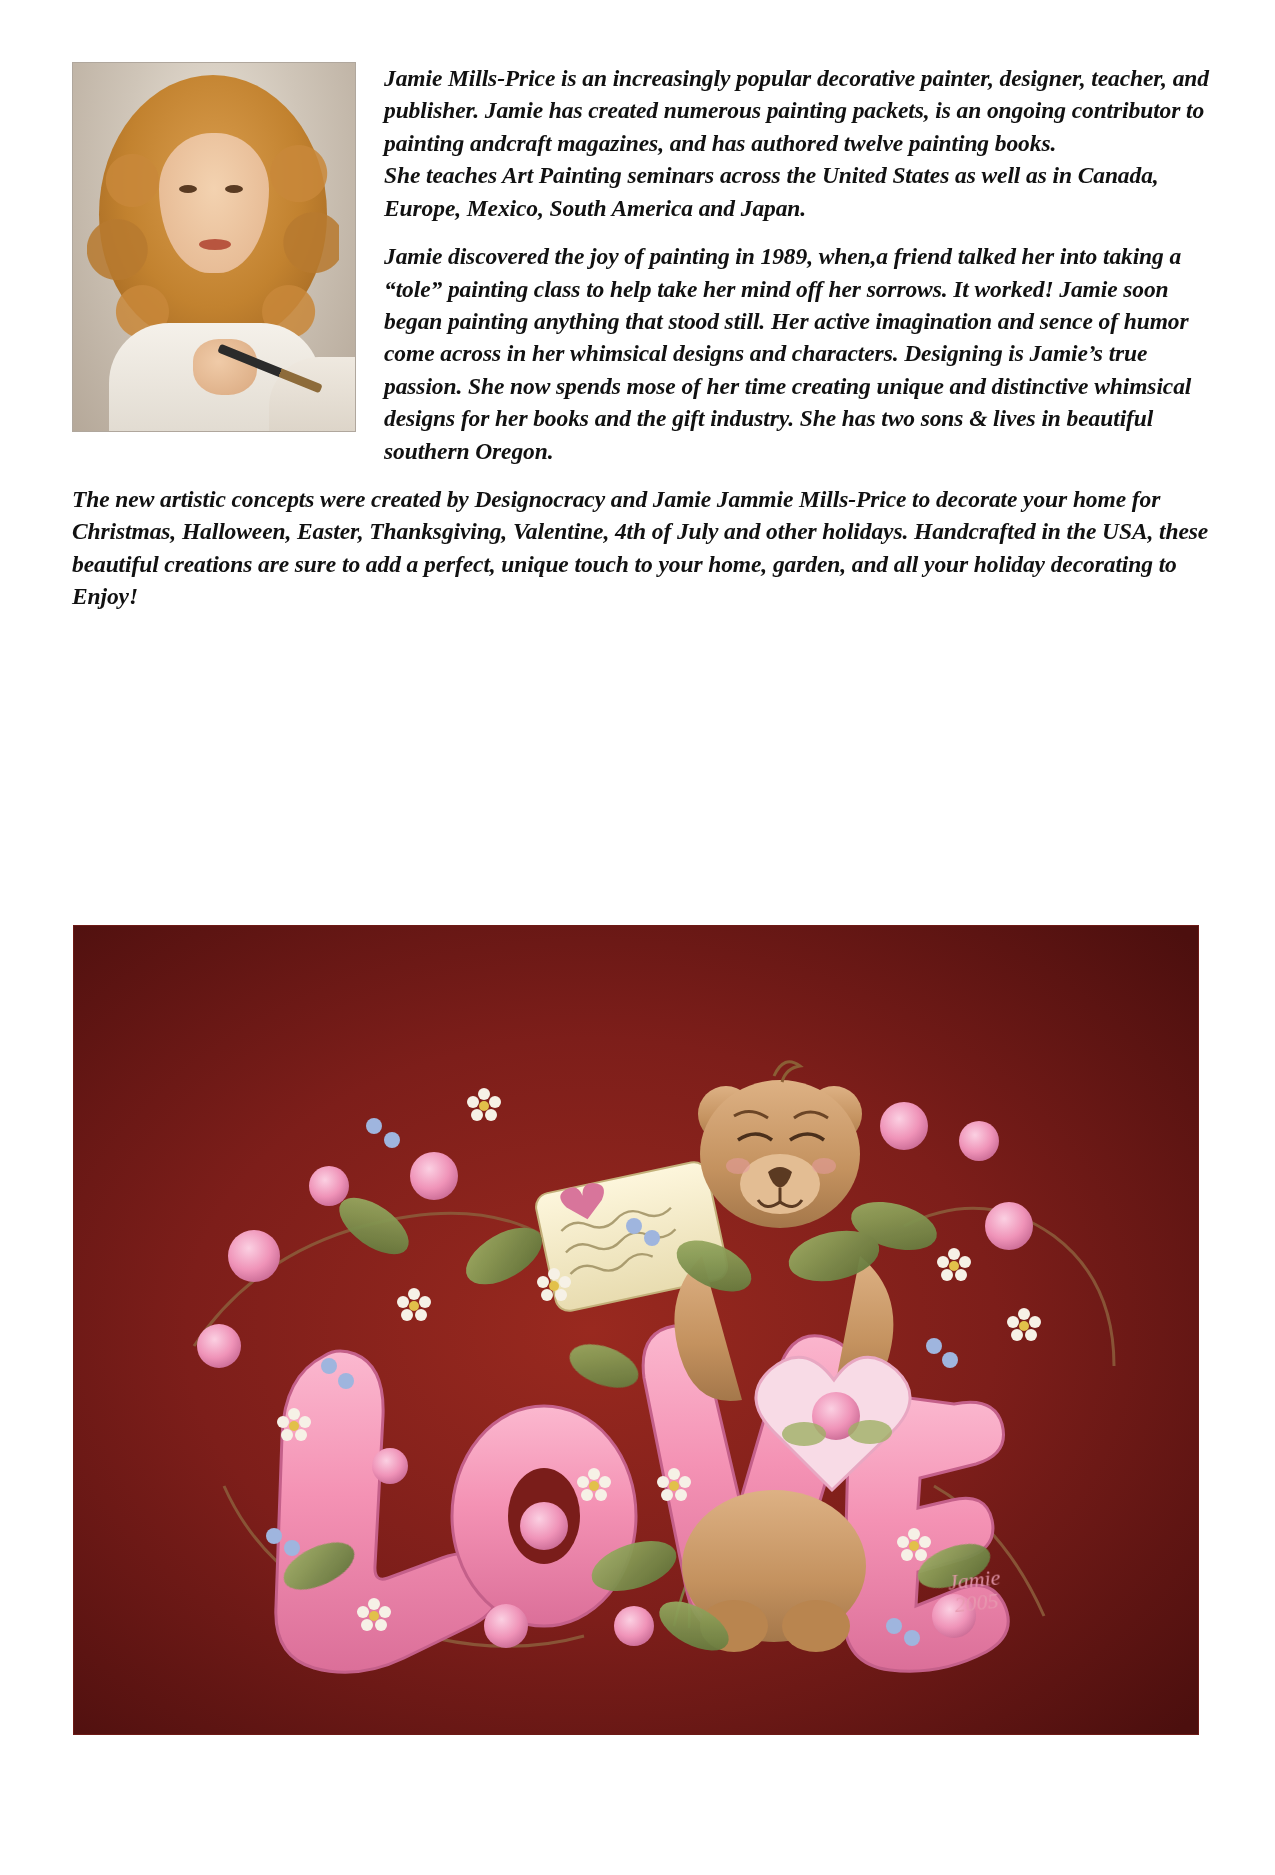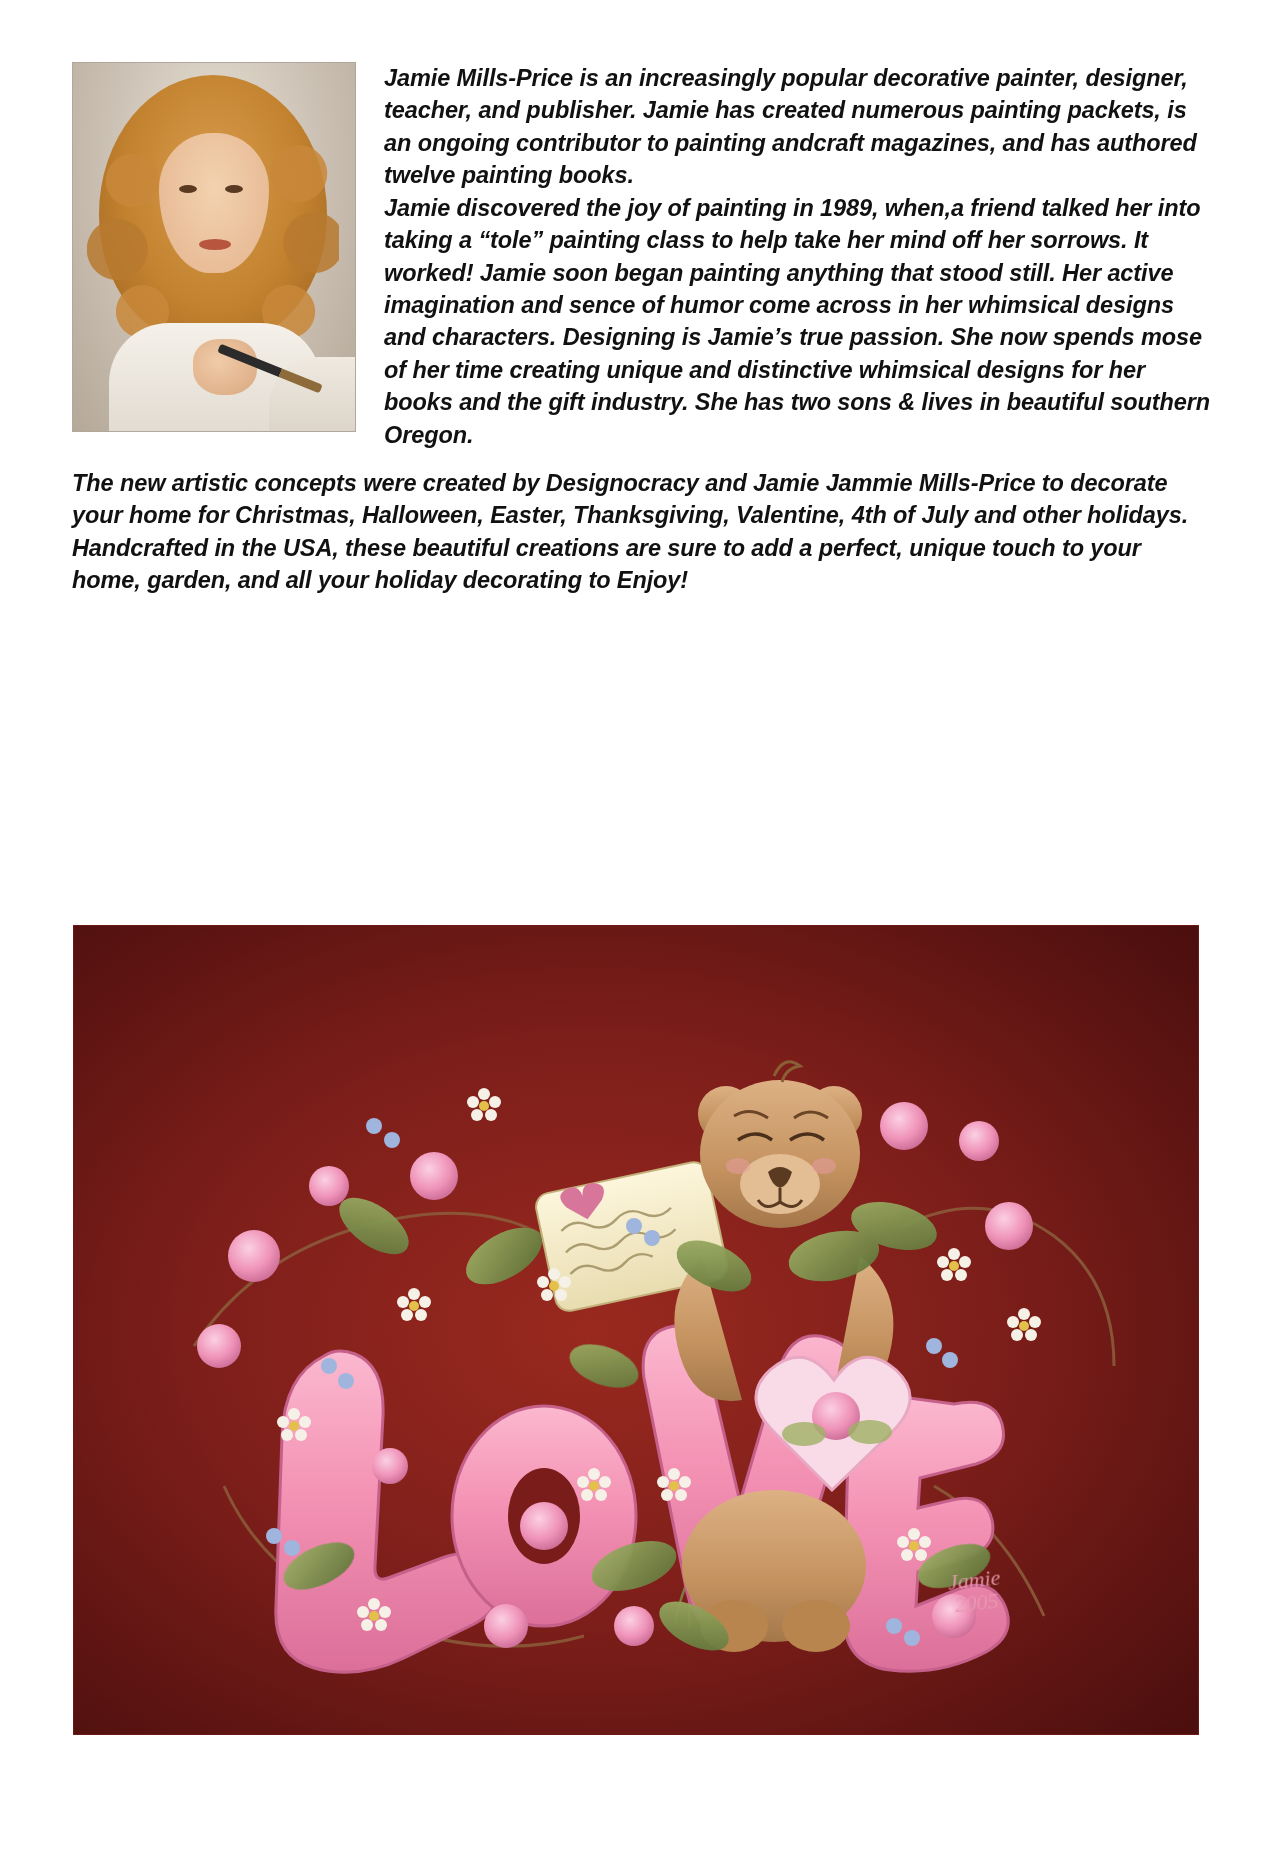--- a/index.html
+++ b/index.html
@@ -124,20 +124,21 @@
 
   p.body-text {
     margin: 0 0 16px 0;
     font-style: italic;
     font-weight: bold;
     font-size: 23.5px;
     line-height: 1.38;
     color: #111111;
     letter-spacing: -0.1px;
     text-align: left;
+    font-family: Liberation Serif, serif;
   }
   p.tight { margin-bottom: 0; }
 
   .clear { clear: both; }
 
   
   .artwork {
     position: absolute;
     left: 73px;
     top: 925px;
@@ -179,20 +180,21 @@
       <div class="eye-l"></div>
       <div class="eye-r"></div>
       <div class="mouth"></div>
       <div class="body"></div>
       <div class="shoulder-r"></div>
       <div class="hand"></div>
       <div class="pen"></div>
     </div>
 
     <p class="body-text tight">Jamie Mills-Price is an increasingly popular decorative painter, designer, teacher, and publisher. Jamie has created numerous painting packets, is an ongoing contributor to painting andcraft magazines, and has authored twelve painting books.</p>
+    <p class="body-text">She teaches Art Painting seminars across the United States as well as in Canada, Europe, Mexico, South America and Japan.</p>
     <p class="body-text">Jamie discovered the joy of painting in 1989, when,a friend talked her into taking a “tole” painting class to help take her mind off her sorrows. It worked! Jamie soon began painting anything that stood still. Her active imagination and sence of humor come across in her whimsical designs and characters. Designing is Jamie’s true passion. She now spends mose of her time creating unique and distinctive whimsical designs for her books and the gift industry. She has two sons &amp; lives in beautiful southern Oregon.</p>
 
     <div class="clear"></div>
 
     <p class="body-text">The new artistic concepts were created by Designocracy and Jamie Jammie Mills-Price to decorate your home for Christmas, Halloween, Easter, Thanksgiving, Valentine, 4th of July and other holidays. Handcrafted in the USA, these beautiful creations are sure to add a perfect, unique touch to your home, garden, and all your holiday decorating to Enjoy!</p>
   </div>
 
   <div class="artwork">
     <svg class="art-svg" viewBox="0 0 1124 808" preserveAspectRatio="none">
       <defs>

